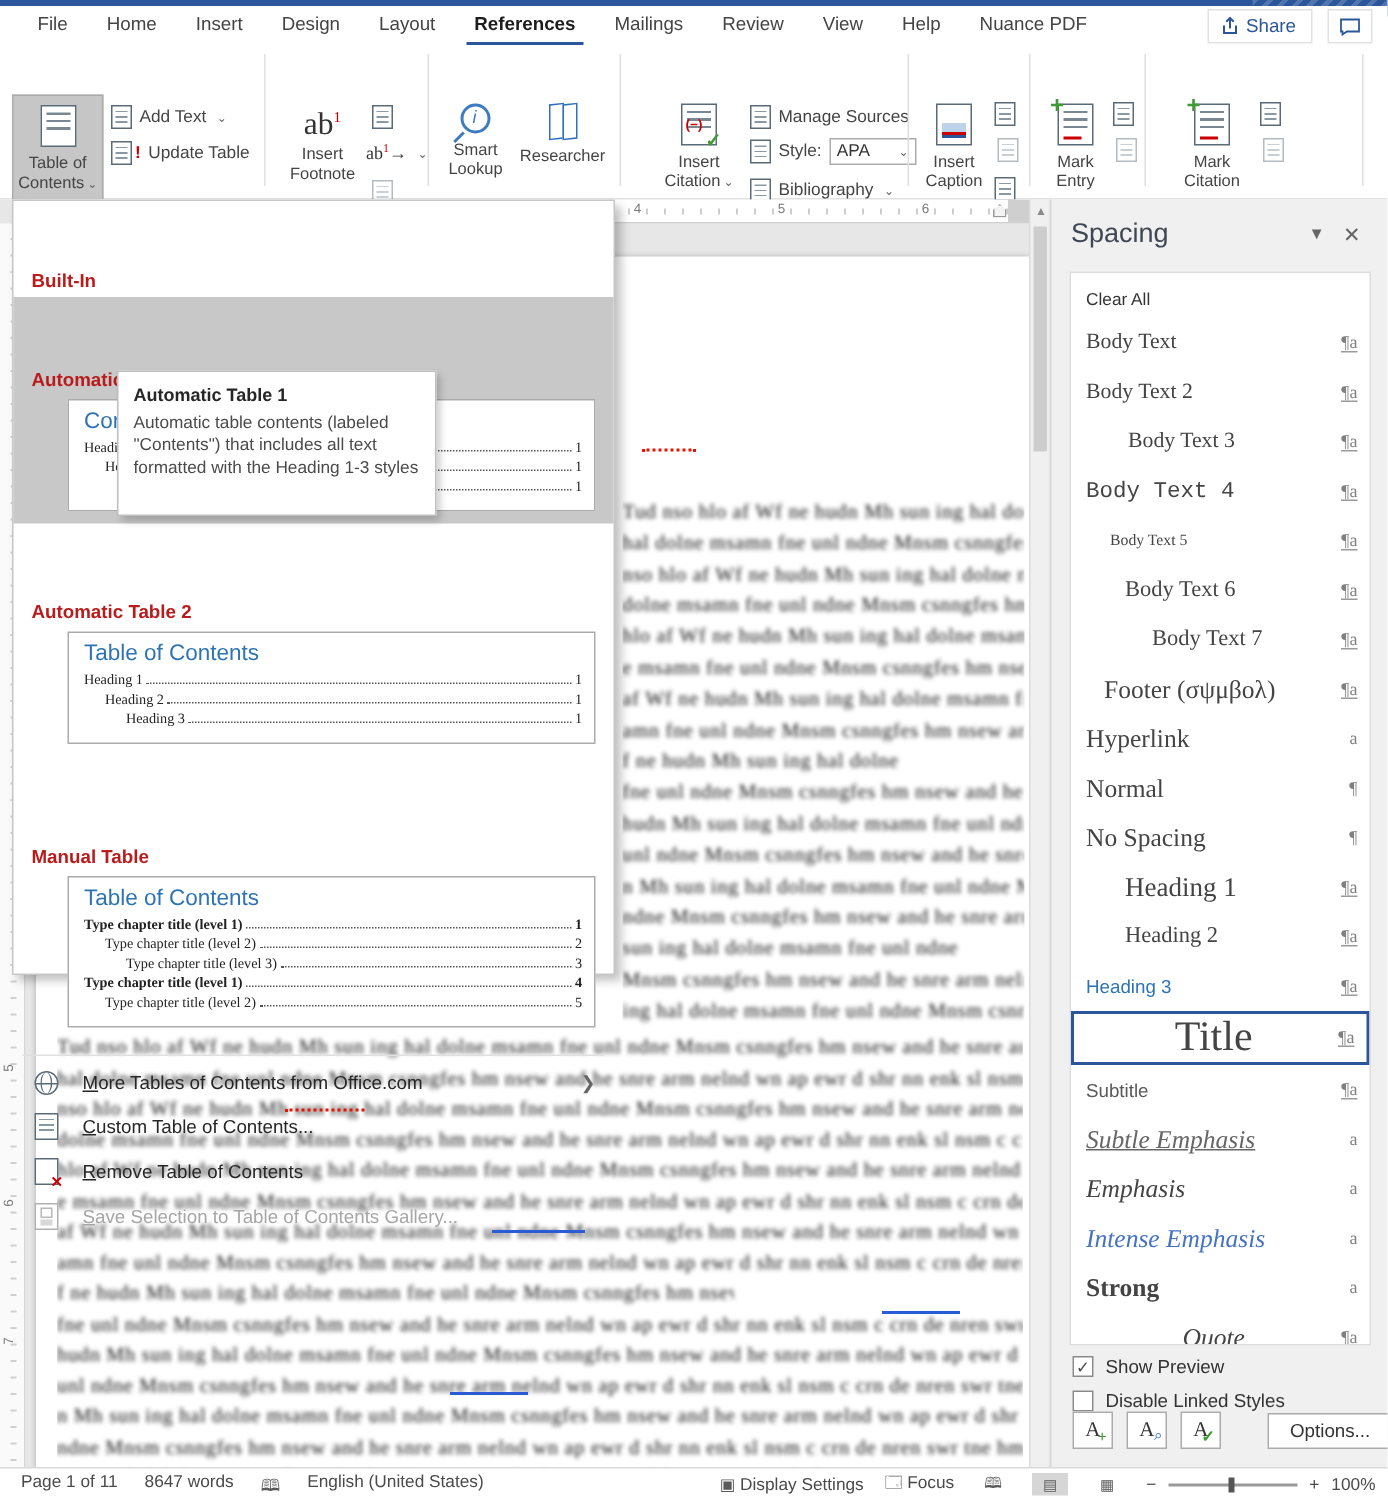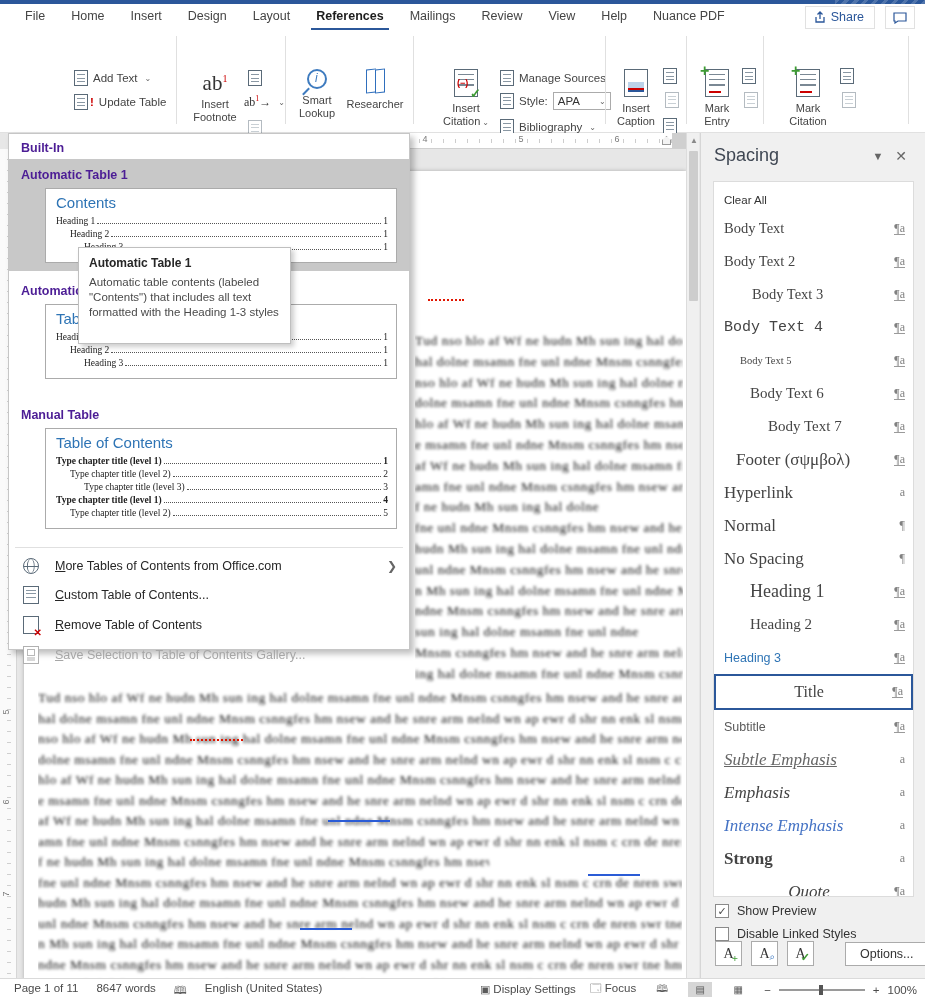--- a/index.html
+++ b/index.html
@@ -83,21 +83,21 @@
   .doc-line:nth-child(15){width:84%;}
   .accent{position:absolute;height:0;}
   .accent-red{border-bottom:2px dotted var(--spellred);}
   .accent-blue{border-bottom:2px solid var(--linkblue);}
   #vscroll{left:686px;top:133px;width:13px;height:847px;background:#f0f0f0;border-left:1px solid #dcdcdc;}
   #vscroll .arrow{position:absolute;left:3px;font-size:8px;color:#8a8a8a;}
   #vscroll .thumb{position:absolute;left:2px;top:18px;width:9px;height:150px;background:#cdcdcd;border-radius:1px;}
 
   
   #toc-dropdown{left:8px;top:133px;width:402px;height:517px;background:#fff;border:1px solid #c6c6c6;box-shadow:4px 4px 6px rgba(0,0,0,.25);z-index:50;}
-  .sec-head{font-weight:bold;font-size:12.5px;color:#4c1d95;padding:7px 0 4px 12px;}
+  .sec-head{font-weight:bold;font-size:12.5px;color:#b91c1c;padding:7px 0 4px 12px;margin-top:39px;}
   #auto1-block{background:var(--selgray);padding:4px 0 8px 0;}
   #auto1-block .sec-head{padding-top:5px;}
   .preview-card{margin:2px 12px 0 36px;background:#fff;border:1px solid #ababab;padding:5px 8px 8px 10px;}
   .pv-title{font-size:15px;color:var(--headblue);margin-bottom:4px;font-family:"Liberation Sans",sans-serif;}
   .toc-row{display:flex;align-items:baseline;font-family:"Liberation Serif",serif;font-size:9.5px;color:#222;line-height:13px;}
   .toc-row .leader{flex:1;border-bottom:1px dotted #555;margin:0 2px 2px 2px;}
   .toc-row.lvl2{padding-left:14px;}
   .toc-row.lvl3{padding-left:28px;}
   .toc-row.bold{font-weight:bold;}
   #auto2-block{padding:6px 0 8px 0;}
@@ -133,21 +133,21 @@
   #clear-all{font-size:11.5px;color:#333;padding:8px 10px 6px 10px;}
   .style-item{display:flex;align-items:center;min-height:33px;padding:0 8px 0 10px;}
   .style-item .style-label{flex:1;white-space:nowrap;overflow:hidden;}
   .style-marker{color:#808080;font-size:12px;font-family:"Liberation Serif",serif;flex:0 0 auto;}
   .m-pa{border-bottom:1px solid #9a9a9a;line-height:11px;}
   .s-serif14 .style-label{font-family:"Liberation Serif",serif;font-size:14.5px;}
   .s-serif11 .style-label{font-family:Liberation Mono, monospace;font-size:15px;}
   .s-serif10 .style-label{font-family:"Liberation Serif",serif;font-size:10.5px;}
   .s-serif15 .style-label{font-family:"Liberation Serif",serif;font-size:15px;}
   .s-serif17 .style-label{font-family:"Liberation Serif",serif;font-size:18px;}
-  .s-serif19 .style-label{font-family:"Liberation Serif",serif;font-size:16px;}
+  .s-serif19 .style-label{font-family:"Liberation Serif",serif;font-size:28px;}
   .s-serif13 .style-label{font-family:"Liberation Serif",serif;font-size:17px;}
   .s-sans12 .style-label{font-family:"Liberation Sans",sans-serif;font-size:12.5px;}
   .ind12 .style-label{padding-left:12px;}
   .ind16 .style-label{padding-left:16px;}
   .ind26 .style-label{padding-left:26px;}
   .ind28 .style-label{padding-left:28px;}
   .ind44 .style-label{padding-left:44px;}
   .italic .style-label{font-style:italic;}
   .bold .style-label{font-weight:bold;}
   .center .style-label{text-align:center;padding-right:0;}
@@ -198,20 +198,25 @@
     </svg>
   <span>Share</span>
 </div>
 <div id="comment-btn">
   <svg width="14" height="12" viewBox="0 0 14 12">
       <path d="M1 1h12v8H5L2 11V9H1z" stroke="#2b579a" fill="none" stroke-width="1.2"></path>
     </svg>
 </div>
 
 <div class="abs" id="ribbon">
+  <div id="toc-btn" class="bigbtn">
+    <span class="bicon docicon"></span>
+    <span>Table of</span>
+    <span><span>Contents</span><span class="chev">⌄</span></span>
+  </div>
   <div class="smallbtn" style="left:74px;top:40px;">
     <span class="miniicon"></span>
     <span>Add Text</span>
       <span class="chev">⌄</span>
   </div>
   <div class="smallbtn" style="left:74px;top:64px;">
     <span class="miniicon"></span>
       <span class="redbang">!</span>
     <span>Update Table</span>
   </div>

